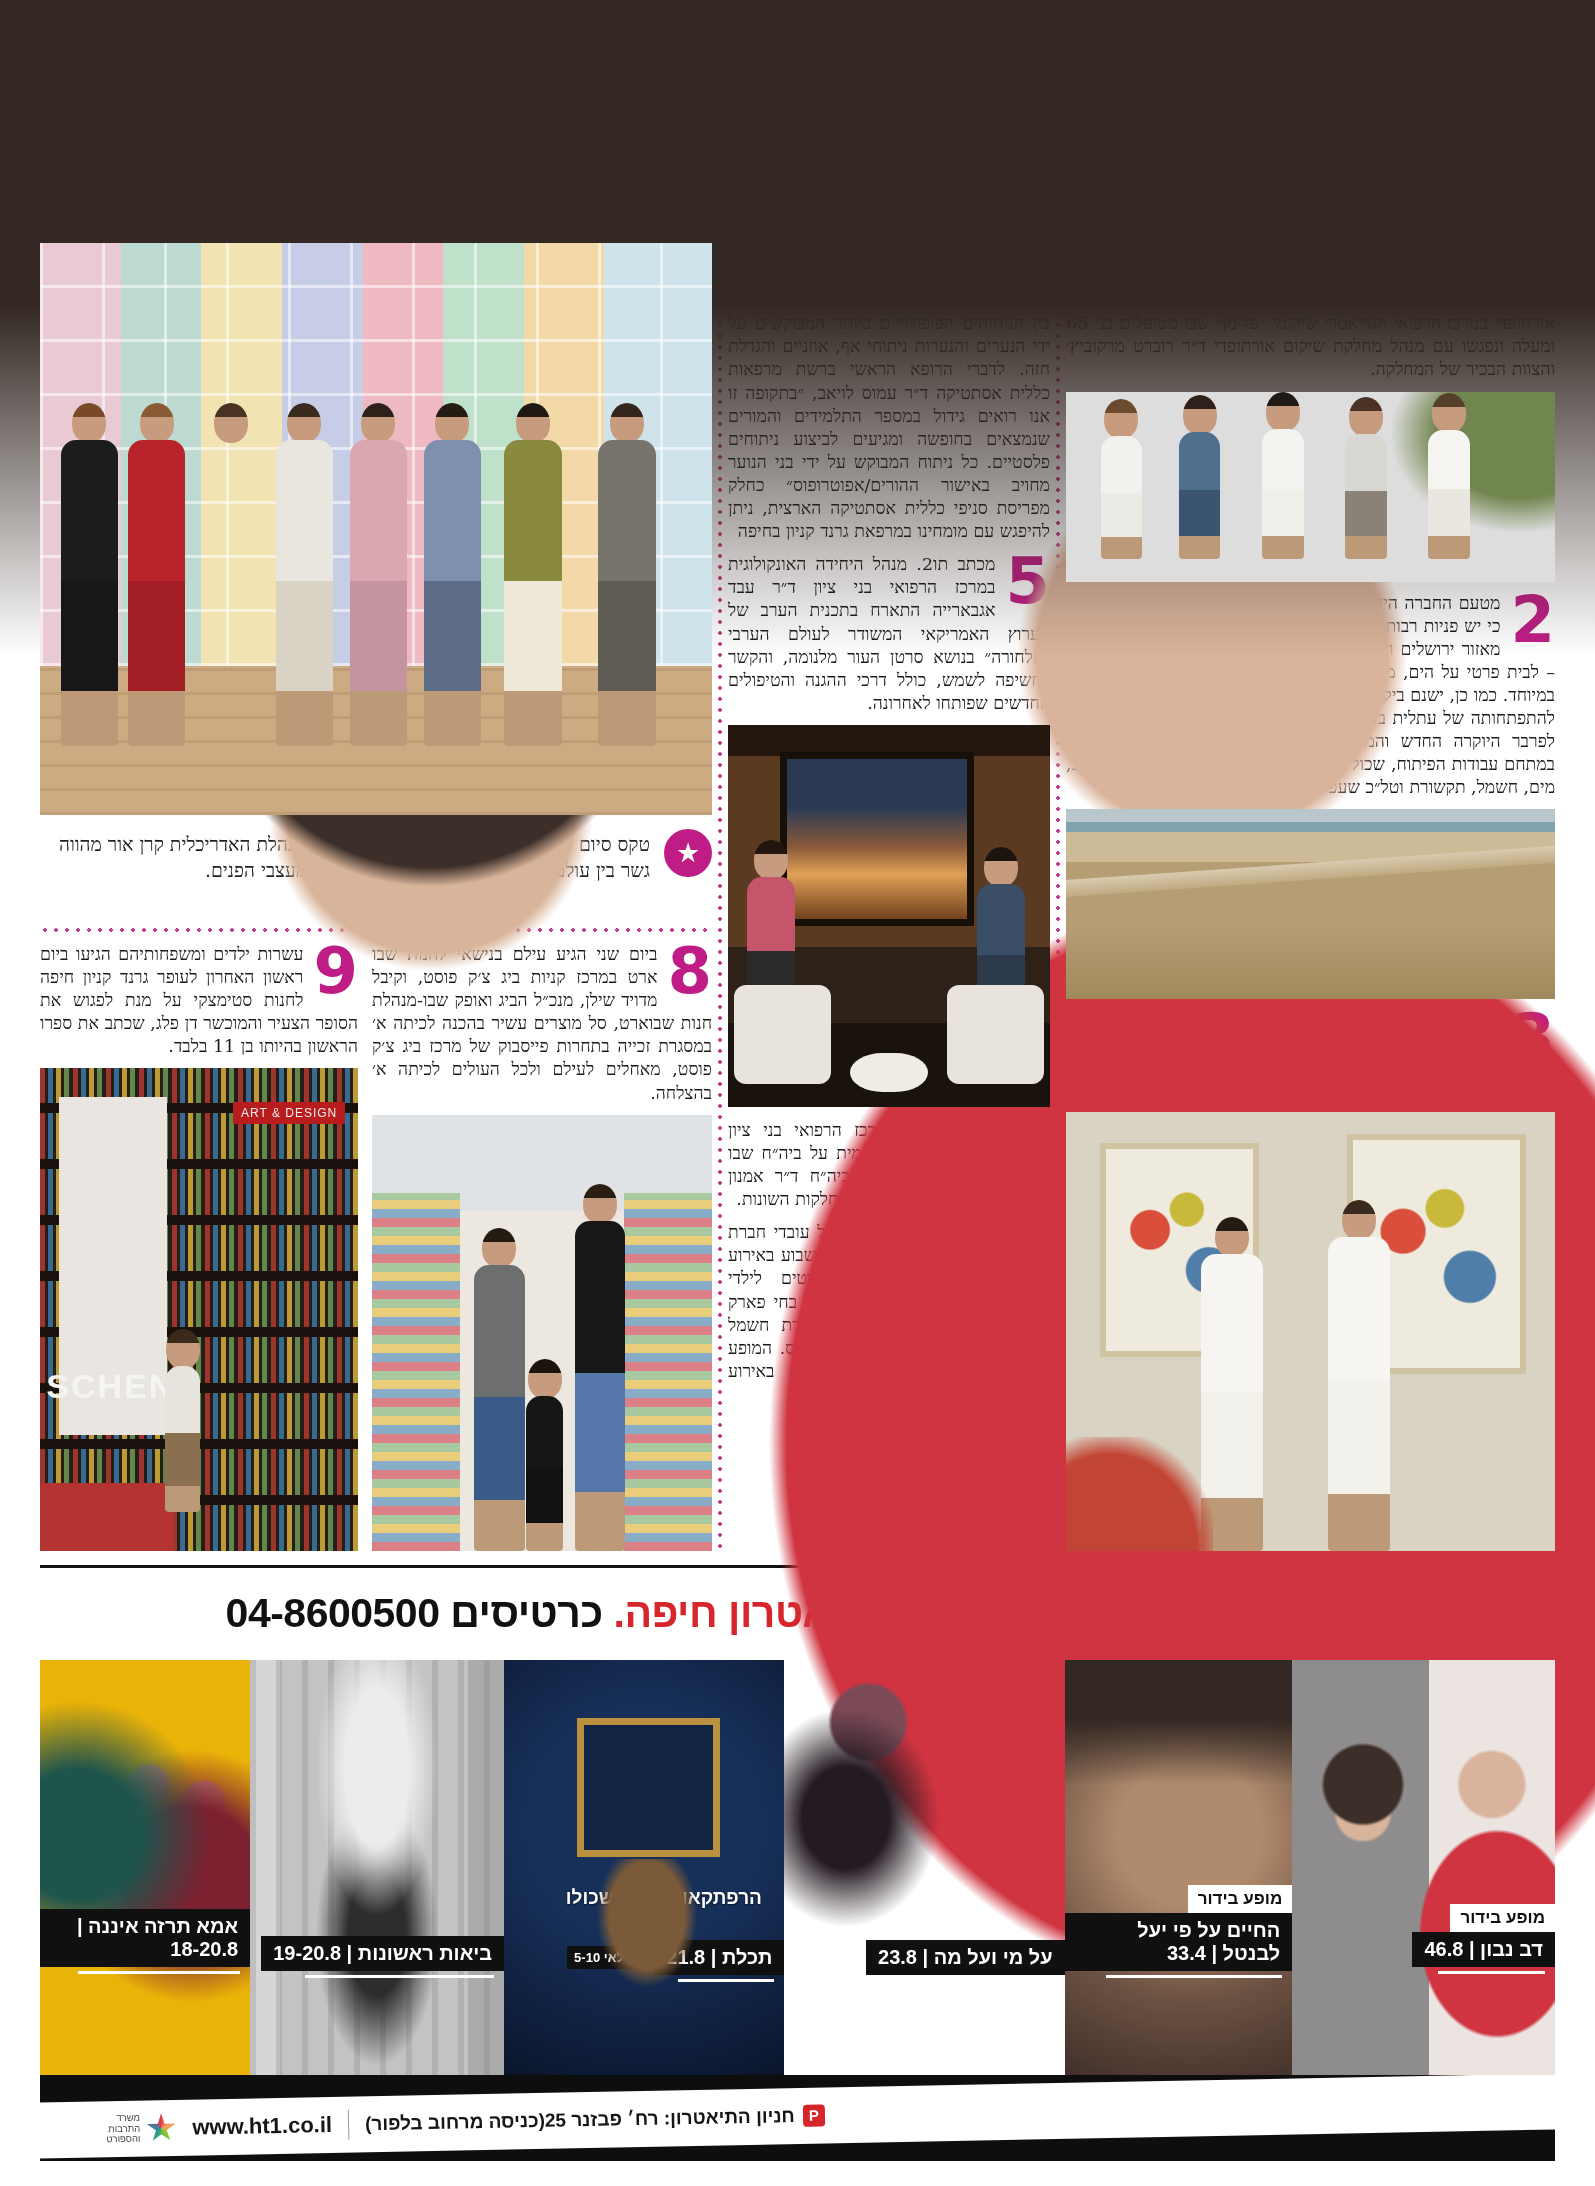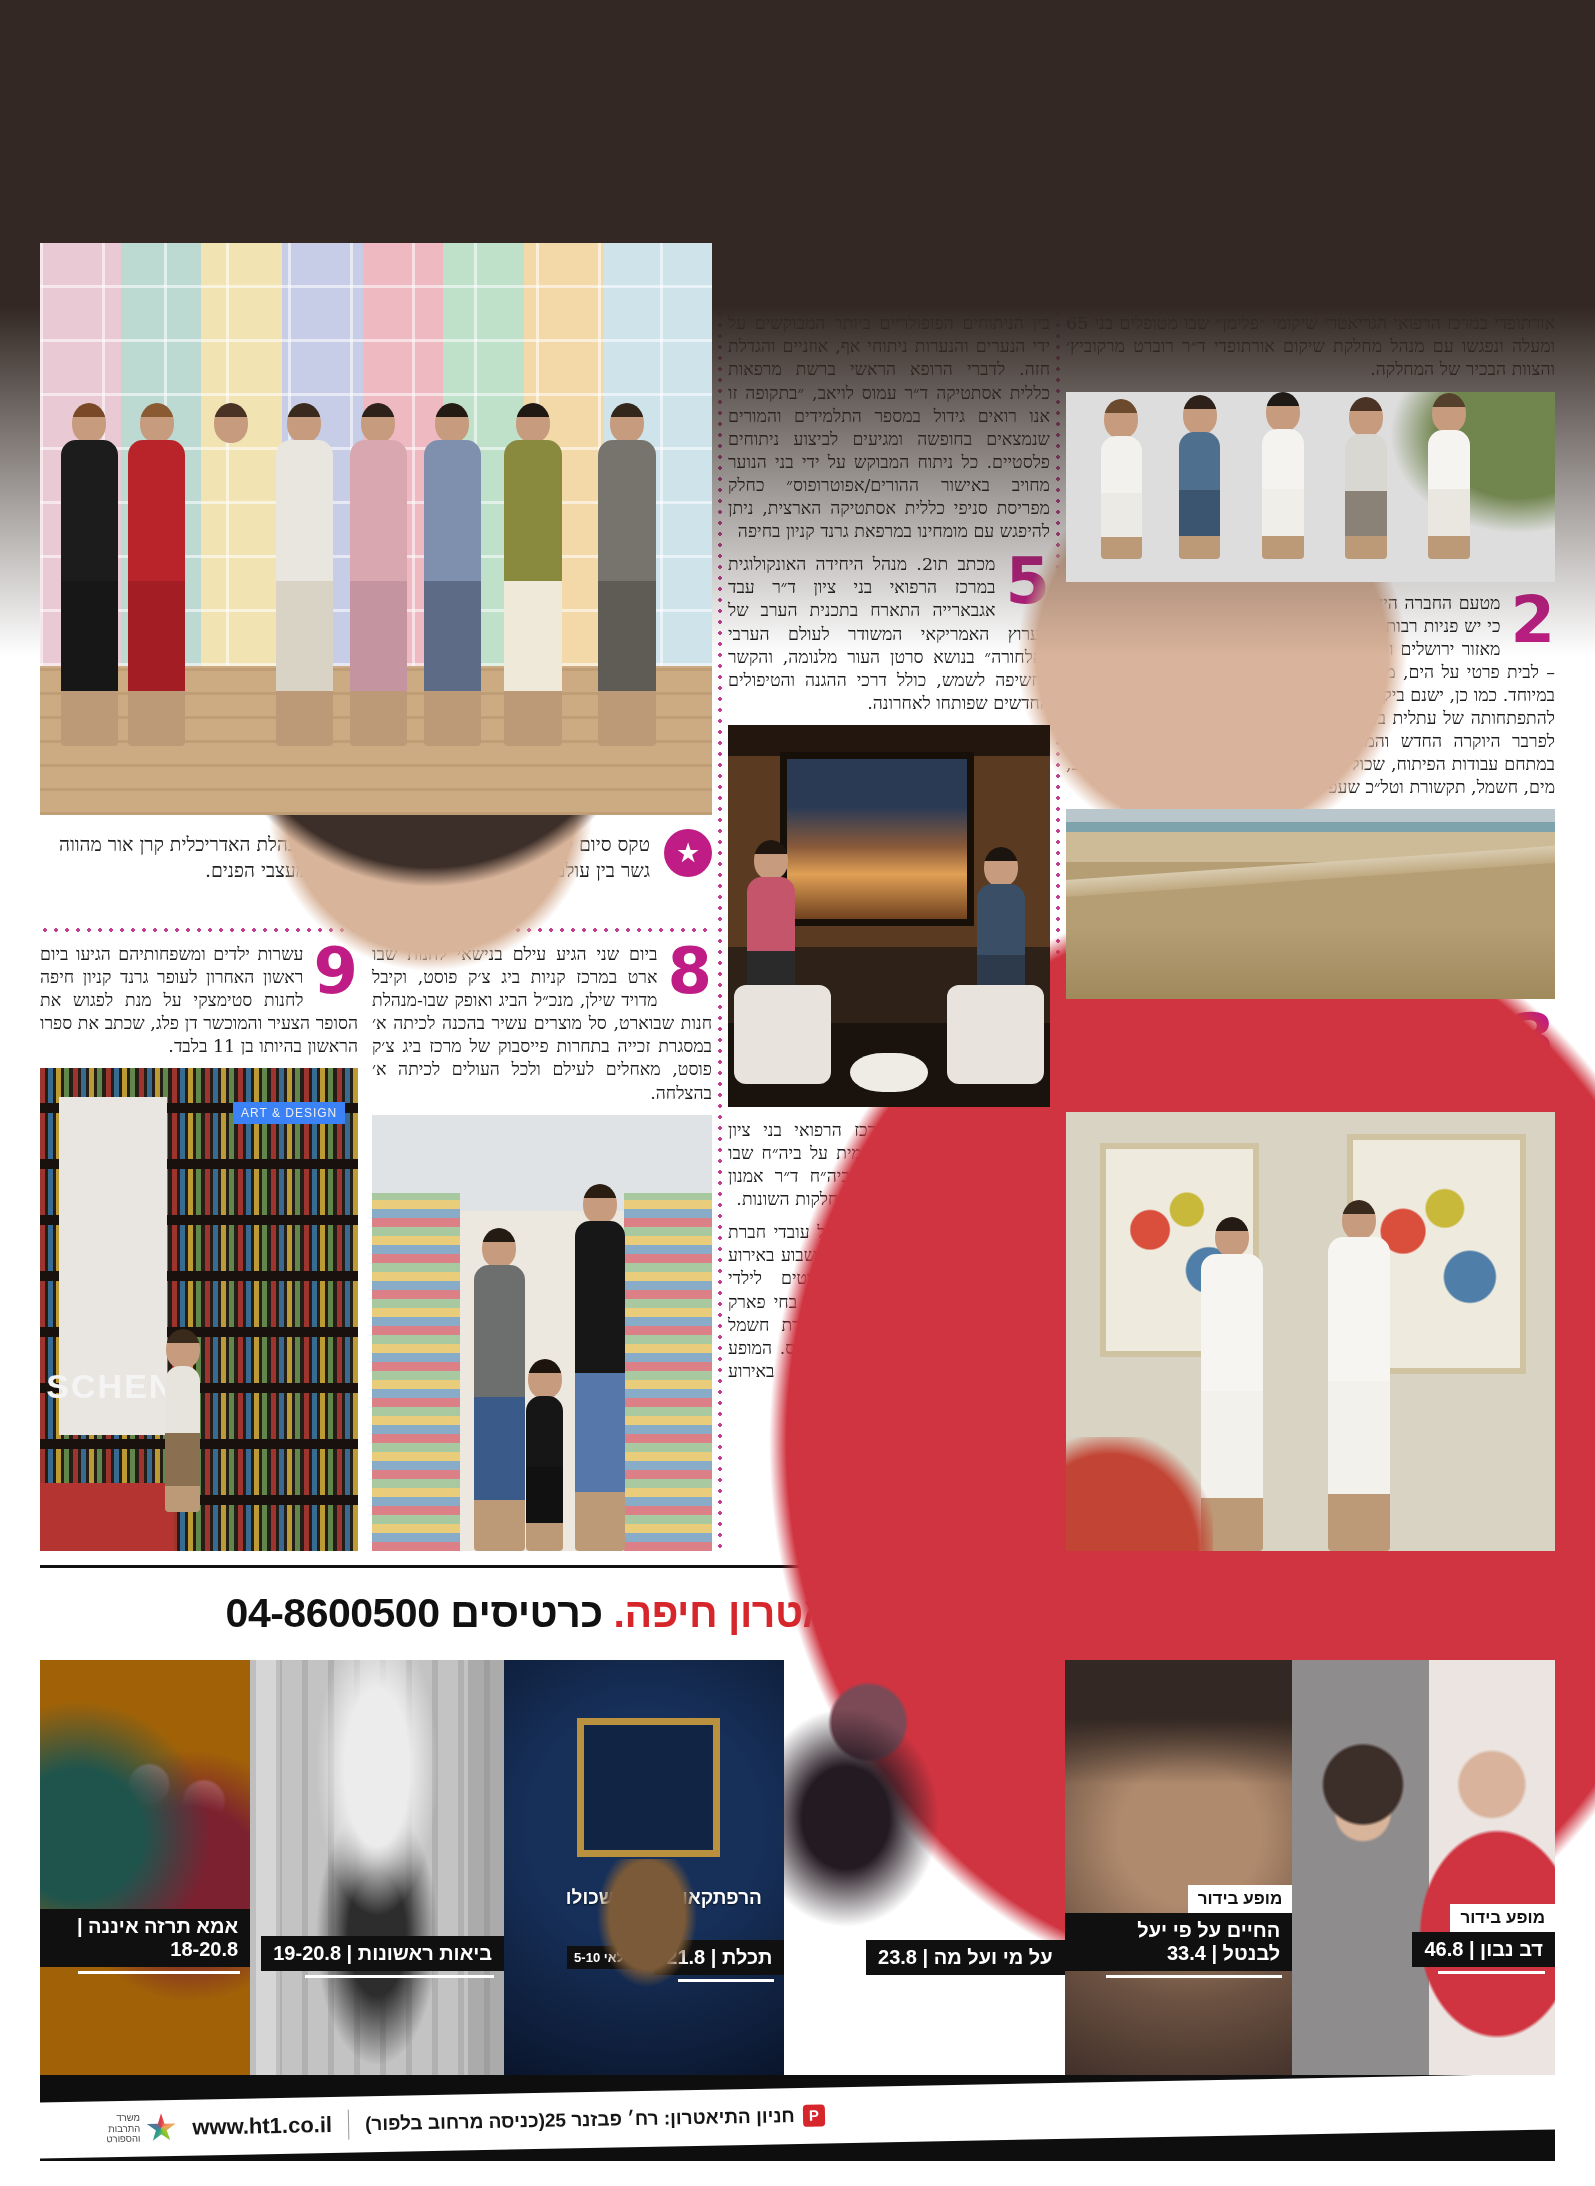--- a/index.html
+++ b/index.html
@@ -91,21 +91,21 @@
 
   
   .ph-books{flex:1;min-height:240px;background:#251d18;}
   .ph-books .spines{position:absolute;inset:0;background:
      repeating-linear-gradient(0deg,transparent 0 46px,#17100c 46px 56px),
      repeating-linear-gradient(90deg,#b23a32 0 5px,#251d18 5px 8px,#3b79a8 8px 13px,#251d18 13px 16px,
         #d8b13a 16px 21px,#251d18 21px 24px,#6d9a55 24px 29px,#251d18 29px 33px);opacity:.85;}
   .ph-books .doorway{position:absolute;left:6%;top:6%;width:34%;height:70%;background:#e9e6e1;}
   .sign-schen{position:absolute;left:2%;bottom:30%;color:#f4f4f4;font-family:"Liberation Sans", sans-serif;
      font-weight:bold;font-size:34px;letter-spacing:2px;}
-  .sign-art{position:absolute;right:4%;top:7%;background:#3b82f6;color:#eee;
+  .sign-art{position:absolute;right:4%;top:7%;background:#b91c1c;color:#eee;
      font-family:"Liberation Sans", sans-serif;font-size:12px;letter-spacing:1px;padding:4px 8px;}
   .redtable{position:absolute;left:0;bottom:0;width:42%;height:14%;background:#b33430;}
 
   
   .ph-toys{flex:1;min-height:240px;background:linear-gradient(180deg,#dfe3e6 0 22%,#ece7df 22%);}
   .ph-toys .goodsL,.ph-toys .goodsR{position:absolute;top:18%;bottom:0;width:26%;background:
      repeating-linear-gradient(0deg,rgba(220,60,80,.55) 0 9px,rgba(70,140,200,.55) 9px 18px,
         rgba(245,200,60,.55) 18px 27px,rgba(120,190,120,.5) 27px 36px),#d9d2c8;}
   .ph-toys .goodsL{left:0;} .ph-toys .goodsR{right:0;}
 
@@ -171,21 +171,21 @@
   .t5{background:radial-gradient(circle at 50% 40%,#17305a 0 40%,#0a152b 100%);}
   .t5::before{content:"";position:absolute;left:26%;top:14%;width:46%;height:30%;
      border:7px solid #b9913f;background:rgba(0,0,0,.25);}
   .t5::after{content:"";position:absolute;left:30%;bottom:18%;width:42%;height:34%;background:
      radial-gradient(ellipse at 50% 40%,#7a5a38 0 45%,transparent 60%);}
   .t6{background:linear-gradient(90deg,#d6d6d6 0 12%,#c3c3c3 12% 86%,#ababab 86%);}
   .t6::before{content:"";position:absolute;inset:0;background:
      radial-gradient(ellipse at 50% 26%,#ececec 0 18%,transparent 34%),
      radial-gradient(ellipse at 50% 66%,#2d2d2d 0 16%,transparent 34%),
      repeating-linear-gradient(90deg,rgba(120,120,120,.25) 0 6px,transparent 6px 26px);}
-  .t7{background:#a16207;}
+  .t7{background:#eab308;}
   .t7::before{content:"";position:absolute;inset:0;background:
      radial-gradient(circle at 18% 42%,#1f544d 0 22%,transparent 45%),
      radial-gradient(circle at 72% 52%,#7c2130 0 26%,transparent 48%),
      radial-gradient(circle at 24% 34%,#cf9a7f 0 6%,transparent 7%),
      radial-gradient(circle at 52% 30%,#cf9a7f 0 6%,transparent 7%),
      radial-gradient(circle at 78% 34%,#cf9a7f 0 6%,transparent 7%);}
 
   .ad-bottom{position:relative;height:86px;background:#0e0e0e;overflow:hidden;}
   .band{position:absolute;left:-24px;right:-24px;top:13px;height:56px;background:#fff;
      transform:rotate(-1.1deg);display:flex;align-items:center;justify-content:flex-end;

